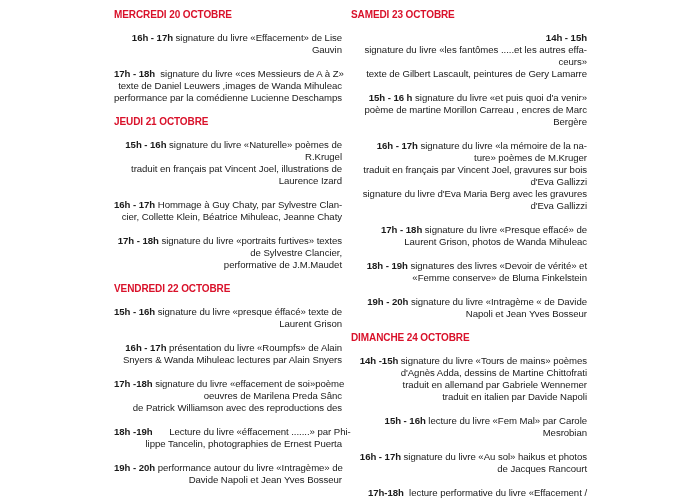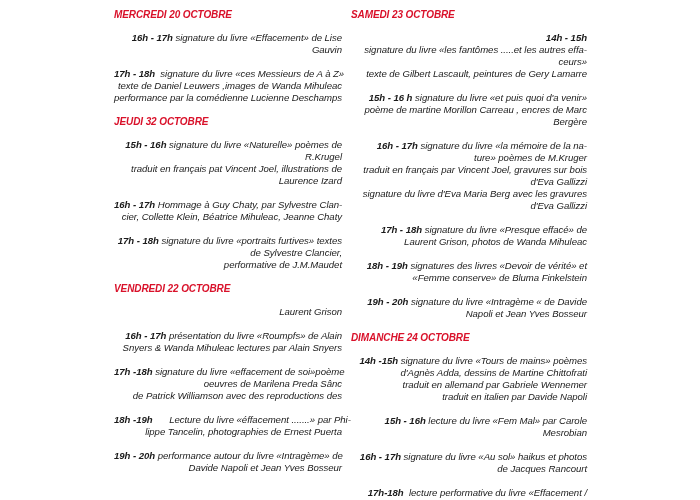--- a/index.html
+++ b/index.html
@@ -23,21 +23,21 @@
     #col-left { left: 114px; }
     #col-right { left: 351px; width: 236px; }
     .day-heading {
       color: #d9112a;
       font-weight: bold;
       font-size: 10px;
       line-height: 12px;
       margin: 0 0 11px 0;
       letter-spacing: -0.1px;
     }
-    .day-section { margin-bottom: 11px; font-style: italic; }
+    .day-section { margin-bottom: 11px; }
     .event {
       font-size: 9.6px;
       line-height: 12px;
       margin: 0 0 12px 0;
       letter-spacing: -0.05px;
       text-align: right;
     }
     .event .time {
       font-weight: bold;
     }
@@ -56,40 +56,41 @@
         <span class="line"><span class="time">16h - 17h</span><span style="white-space: pre;"> signature du livre «Effacement» de Lise</span></span>
         <span class="line">Gauvin</span>
       </div>
       <div class="event">
         <span class="line"><span class="time">17h - 18h</span><span style="white-space: pre;">&nbsp; signature du livre «ces Messieurs de A à Z»</span></span>
         <span class="line">texte de Daniel Leuwers ,images de Wanda Mihuleac</span>
         <span class="line">performance par la comédienne Lucienne Deschamps</span>
       </div>
     </div>
     <div class="day-section">
-      <div class="day-heading">JEUDI 32 OCTOBRE</div>
+      <div class="day-heading">JEUDI 21 OCTOBRE</div>
       <div class="event">
         <span class="line"><span class="time">15h - 16h</span><span style="white-space: pre;"> signature du livre «Naturelle» poèmes de</span></span>
         <span class="line">R.Krugel</span>
         <span class="line">traduit en français pat Vincent Joel, illustrations de</span>
         <span class="line">Laurence Izard</span>
       </div>
       <div class="event">
         <span class="line"><span class="time">16h - 17h</span><span style="white-space: pre;"> Hommage à Guy Chaty, par Sylvestre Clan-</span></span>
         <span class="line">cier, Collette Klein, Béatrice Mihuleac, Jeanne Chaty</span>
       </div>
       <div class="event">
         <span class="line"><span class="time">17h - 18h</span><span style="white-space: pre;"> signature du livre «portraits furtives» textes</span></span>
         <span class="line">de  Sylvestre Clancier,</span>
         <span class="line">performative de J.M.Maudet</span>
       </div>
     </div>
     <div class="day-section">
       <div class="day-heading">VENDREDI 22 OCTOBRE</div>
       <div class="event">
+        <span class="line"><span class="time">15h - 16h</span><span style="white-space: pre;"> signature du livre «presque éffacé» texte de</span></span>
         <span class="line">Laurent Grison</span>
       </div>
       <div class="event">
         <span class="line"><span class="time">16h - 17h</span><span style="white-space: pre;"> présentation du livre «Roumpfs» de Alain</span></span>
         <span class="line">Snyers &amp; Wanda Mihuleac  lectures par Alain Snyers</span>
       </div>
       <div class="event">
         <span class="line"><span class="time">17h -18h</span><span style="white-space: pre;"> signature du livre «effacement de soi»poème</span></span>
         <span class="line">oeuvres de Marilena Preda Sânc</span>
         <span class="line">de Patrick Williamson avec des reproductions des</span>

